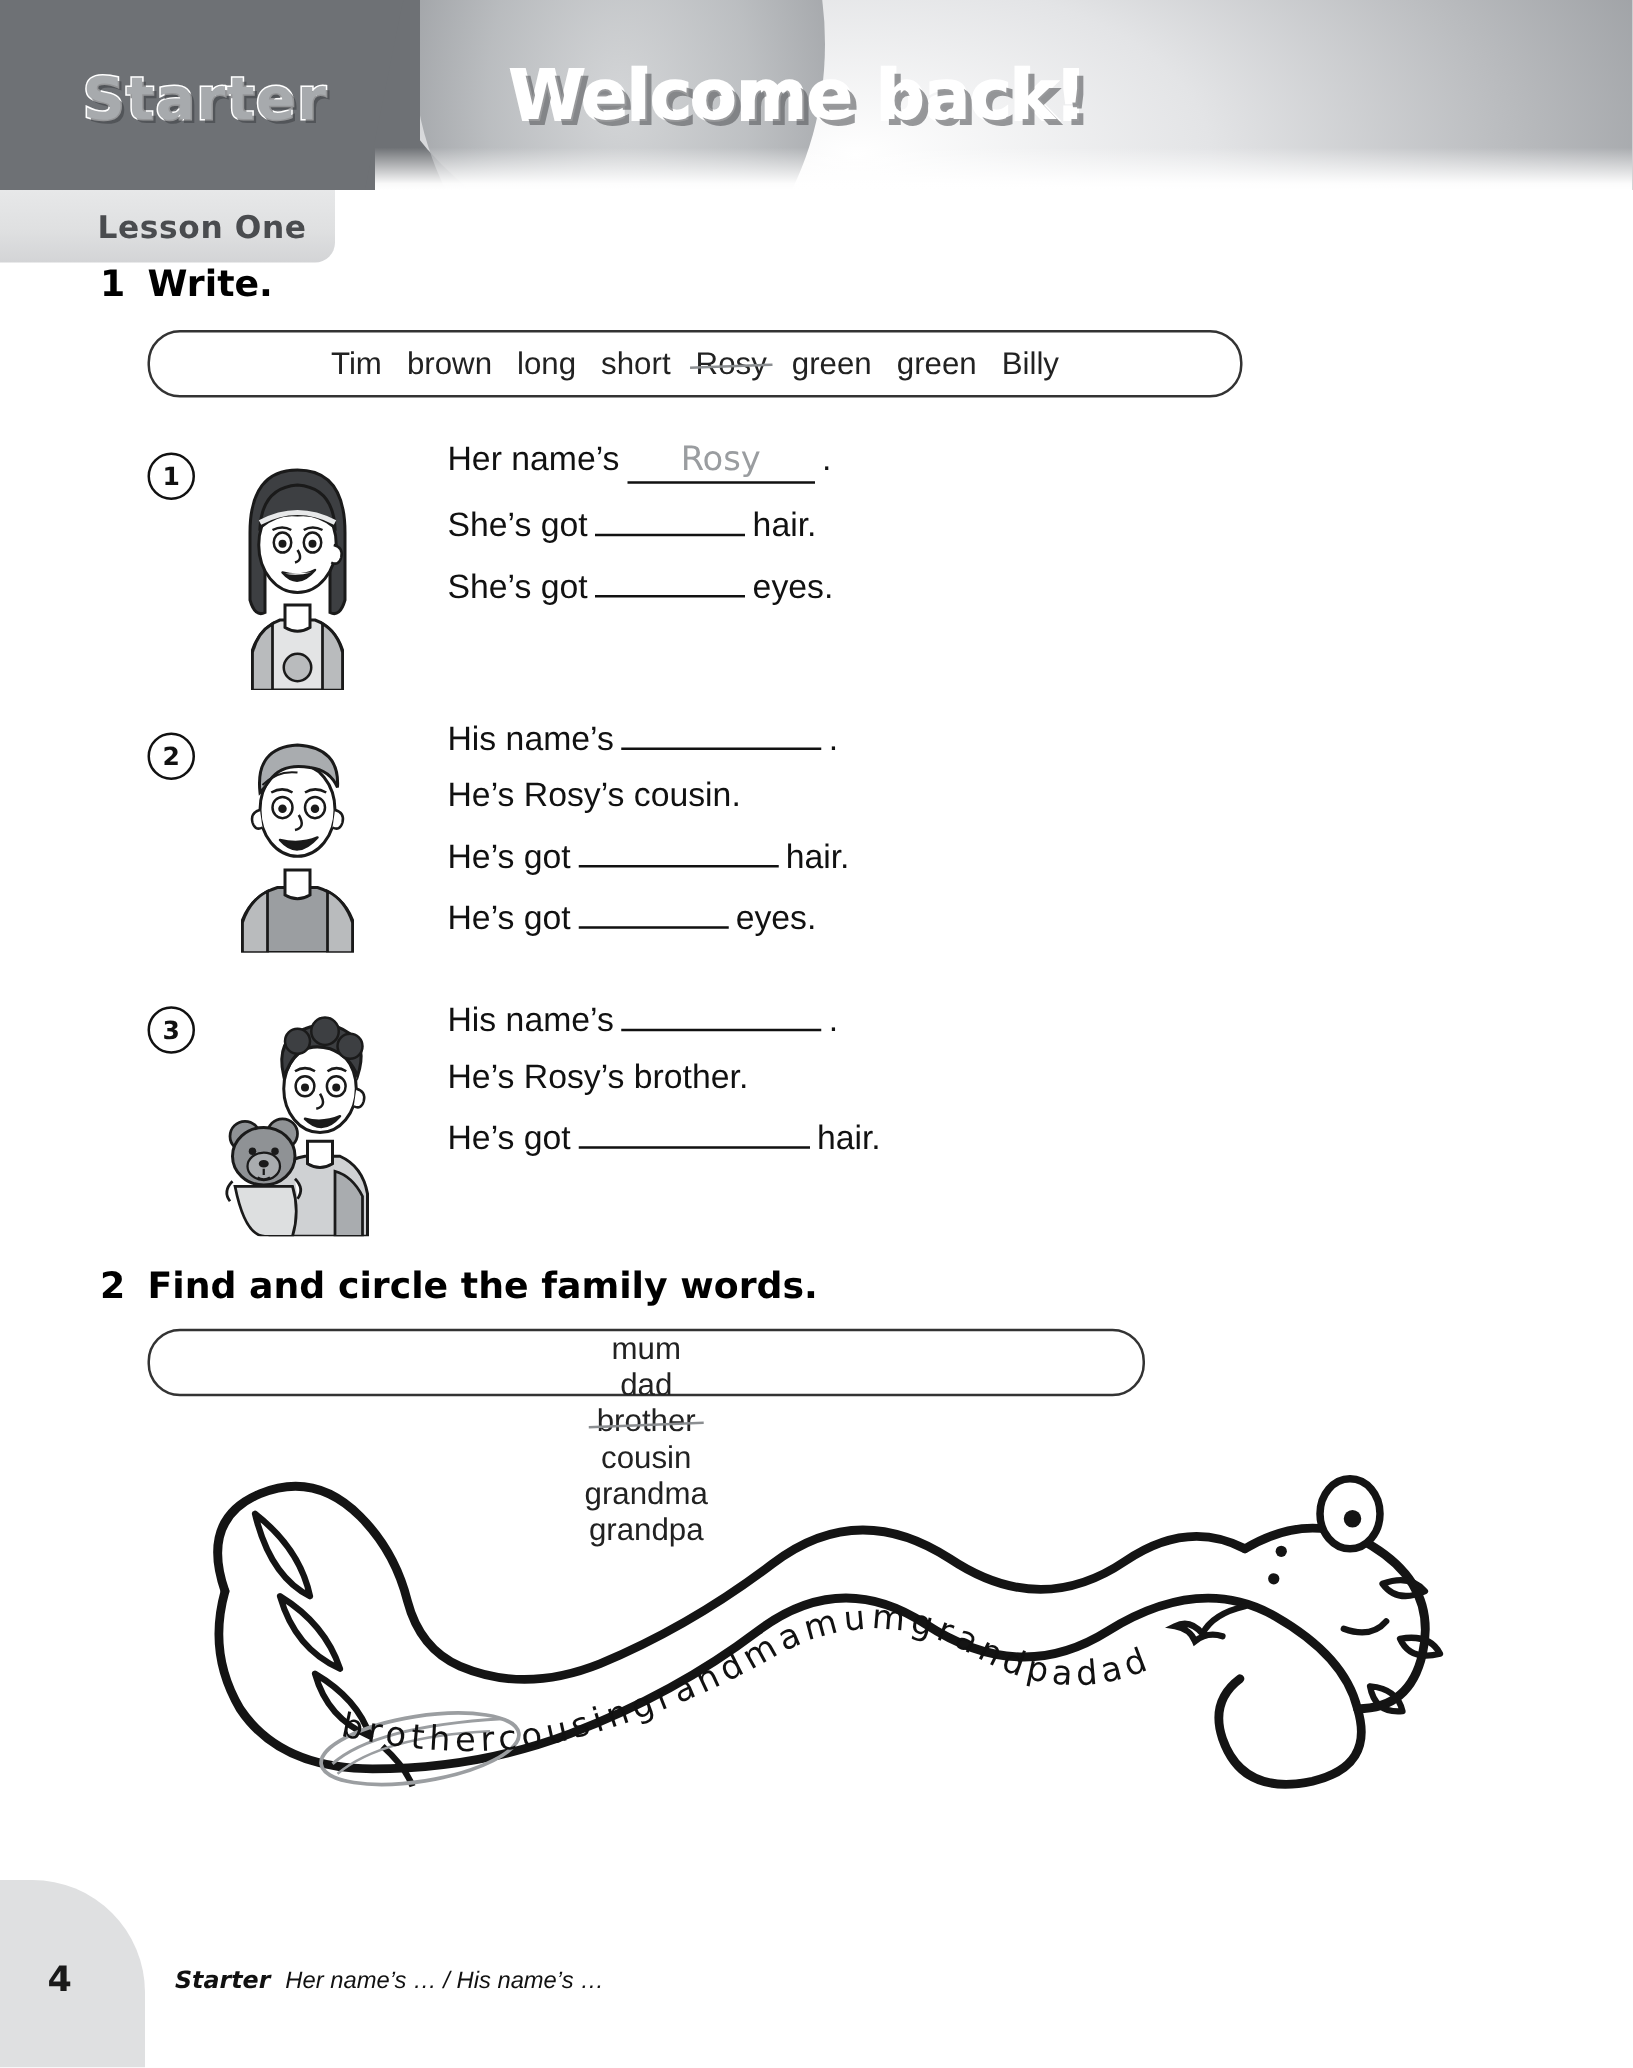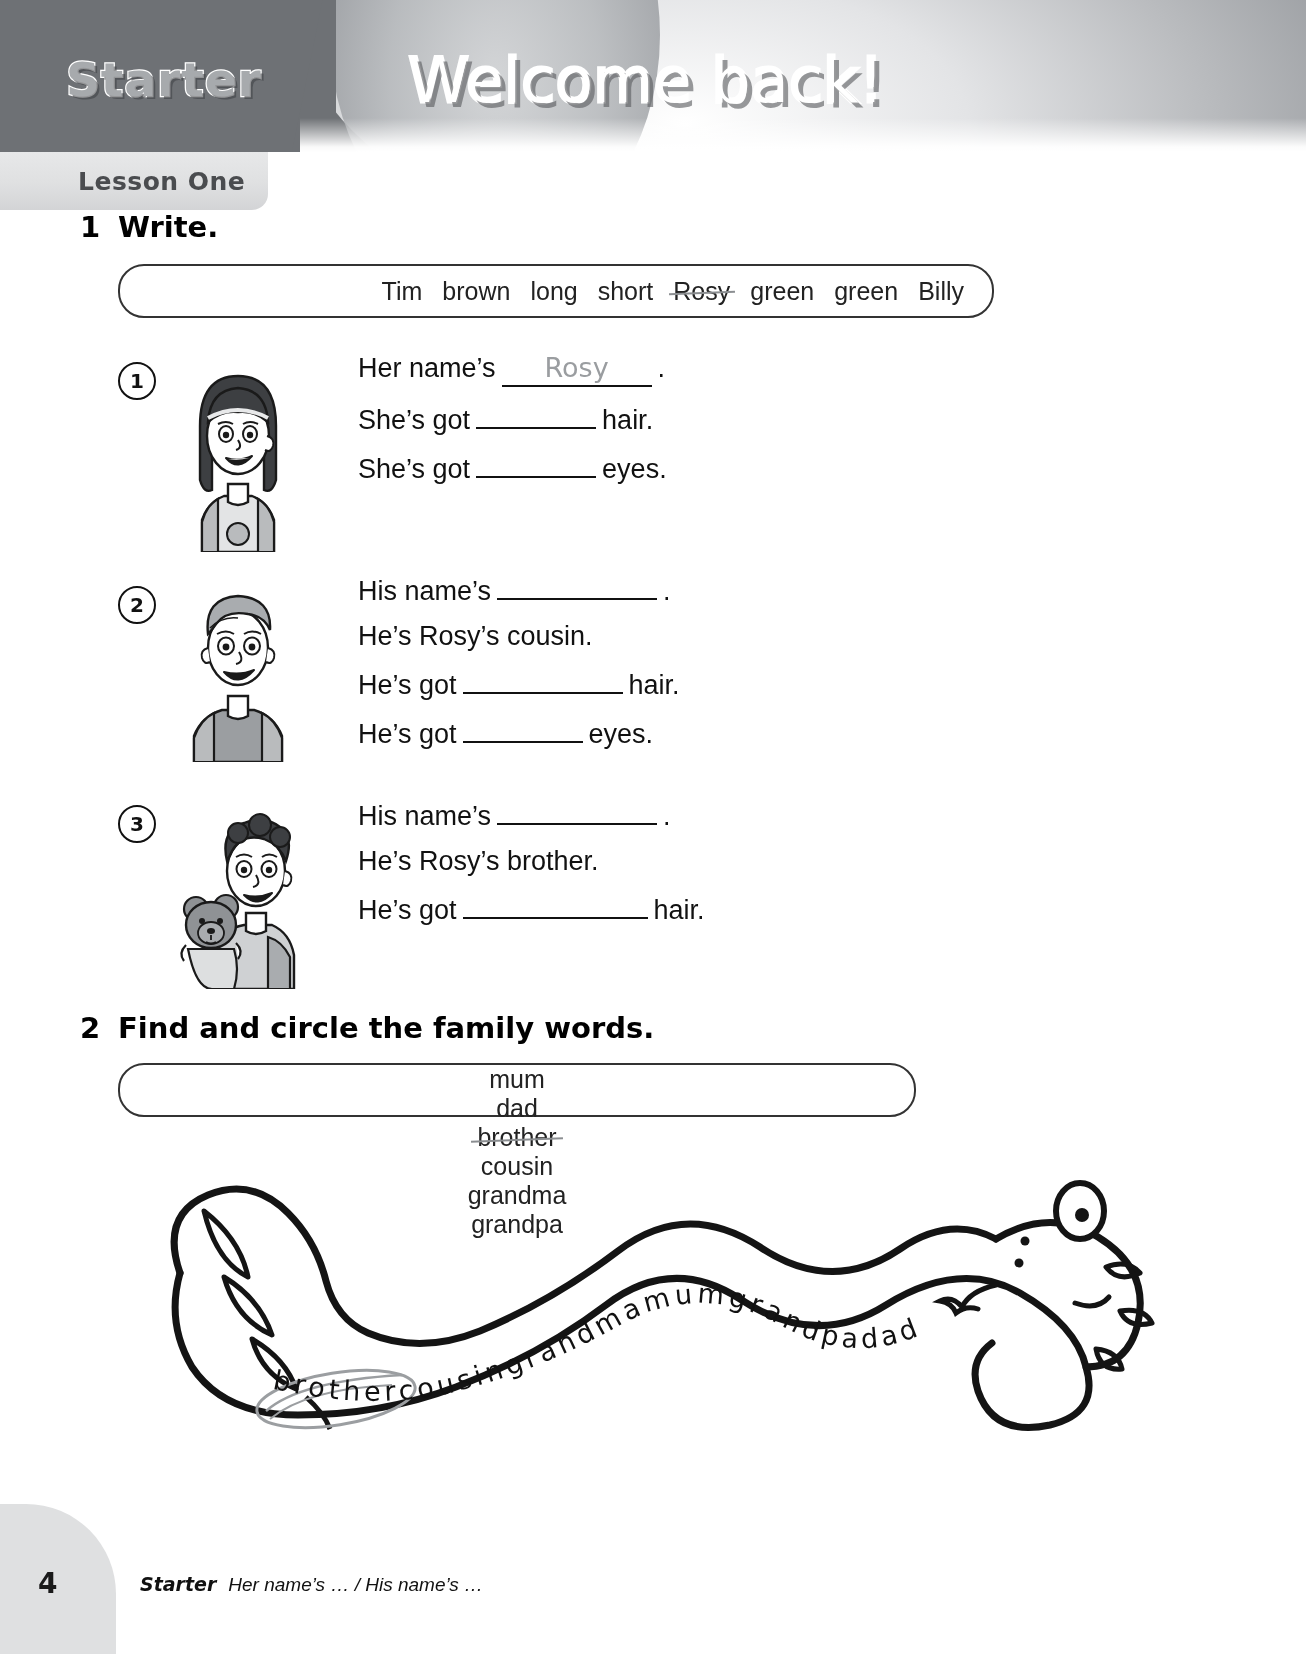--- a/index.html
+++ b/index.html
@@ -64,22 +64,22 @@
     color: #a7aaad;
     -webkit-text-stroke: 2.4px #ffffff;
     paint-order: stroke fill;
     text-shadow: 3px 3px 0 rgba(60,62,65,.55);
     line-height: 1;
   }
   .welcome-title {
     position: absolute;
     left: 408px; top: 50px;
     font-family: "DejaVu Sans", sans-serif;
-    font-weight: 400;
-    font-size: 62px;
+    font-weight: 700;
+    font-size: 54px;
     letter-spacing: 0px;
     color: #ffffff;
     -webkit-text-stroke: 3px #ffffff;
     paint-order: stroke fill;
     text-shadow: 5px 5px 0 rgba(90,92,95,.62);
     line-height: 1;
   }
 
   
   .lesson-tab {
@@ -121,21 +121,21 @@
   .wordbox {
     margin-left: 118px;
     border: 2px solid #333;
     border-radius: 26px;
     height: 54px;
     display: flex; align-items: center;
     padding: 0 28px;
     font-size: 25px;
     color: #222;
   }
-  .wordbox.wb1 { width: 876px; margin-top: 20px; justify-content: flex-end; gap: 20px; }
+  .wordbox.wb1 { width: 876px; margin-top: 20px; justify-content: center; gap: 20px; }
   .wordbox.wb2 { width: 798px; margin-top: 18px; justify-content: space-between; flex-direction: column; }
   .wordbox span { white-space: nowrap; }
   .struck { position: relative; }
   .struck::after {
     content: "";
     position: absolute; left: -8%; right: -8%;
     top: 54%; height: 2px;
     background: #8b8e91;
     transform: rotate(-2.2deg);
   }

